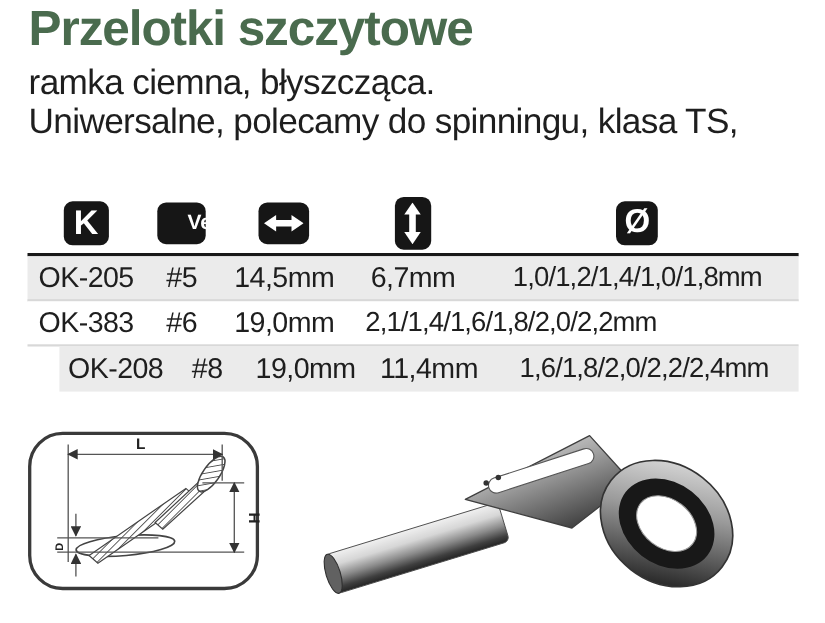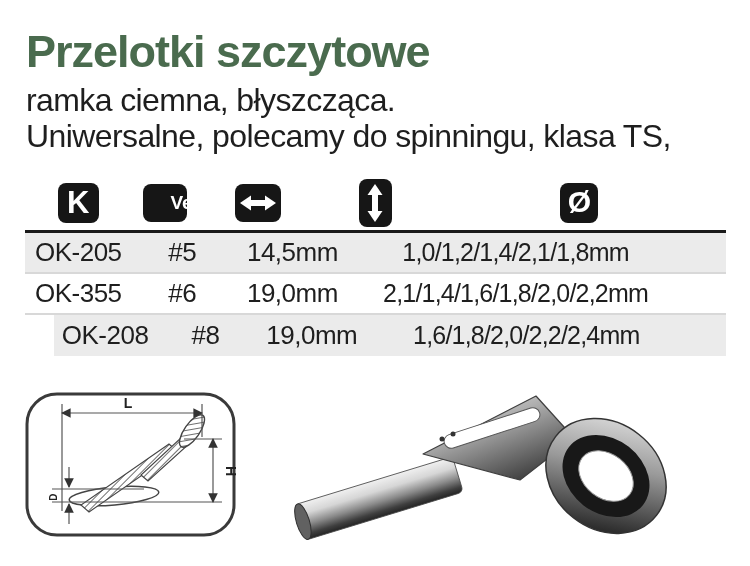--- a/index.html
+++ b/index.html
@@ -2,21 +2,21 @@
 <html><head>
 <meta charset="utf-8">
 <style>
   * { margin:0; padding:0; box-sizing:border-box; }
   html,body { background:#ffffff; }
   .page {
     position:relative; width:750px; height:566px; overflow:hidden;
     background:#ffffff; font-family:"Liberation Sans", sans-serif;
   }
   
-  .hero { position:absolute; left:26px; top:26px; width:720px; }
+  .hero { position:absolute; left:26px; top:0; width:720px; }
   .title {
     font-size:45px; line-height:52px; font-weight:bold;
     letter-spacing:-1px; color:#4a6b4e; white-space:nowrap;
   }
   .subtitle {
     margin-top:4px; font-size:32px; line-height:36px;
     letter-spacing:-0.6px; color:#1e1e1e; font-weight:500;
   }
   .subtitle span { display:block; white-space:nowrap; }
 
@@ -30,21 +30,21 @@
     background:#161616; color:#ffffff; border-radius:8px;
     display:flex; align-items:center; justify-content:center;
     font-weight:bold;
   }
   .badge-k   { width:41px; height:40px; font-size:31px; }
   .badge-ver { width:44px; height:38px; font-size:19px;padding-left:40px; }
   .badge-h   { width:46px; height:38px; }
   .badge-v   { width:33px; height:48px; }
   .badge-d   { width:38px; height:40px; font-size:30px; padding-bottom:2px; }
   .rule { height:3px; background:#191919; }
-  .trow { display:flex; height:41px; align-items:center; border-bottom:2px solid #d8d8d8;gap:17px; }
+  .trow { display:flex; height:41px; align-items:center; border-bottom:2px solid #d8d8d8; }
   .trow:last-child { border-bottom:none;margin-left:29px; }
   .trow.gray { background:#ebebeb; }
   .trow.white { background:#ffffff; }
   .cell {
     font-size:26px; letter-spacing:-0.5px; color:#1e1e1e;
     white-space:nowrap; font-weight:500;
   }
   .cell.diam { font-size:25px; letter-spacing:-0.8px; }
 
   
@@ -93,32 +93,34 @@
       <div class="hcell c5">
         <div class="badge badge-d">Ø</div>
       </div>
     </div>
     <div class="rule"></div>
 
     <div class="trow gray">
       <div class="cell c1">OK-205</div>
       <div class="cell c2">#5</div>
       <div class="cell c3">14,5mm</div>
-      <div class="cell c5 diam">1,0/1,2/1,4/2,1/1,8mm</div>
+      <div class="cell c4">6,7mm</div>
+      <div class="cell c5 diam">1,0/1,2/1,4/1,0/1,8mm</div>
     </div>
     <div class="trow white">
-      <div class="cell c1">OK-355</div>
+      <div class="cell c1">OK-383</div>
       <div class="cell c2">#6</div>
       <div class="cell c3">19,0mm</div>
       <div class="cell c5 diam">2,1/1,4/1,6/1,8/2,0/2,2mm</div>
     </div>
     <div class="trow gray">
       <div class="cell c1">OK-208</div>
       <div class="cell c2">#8</div>
       <div class="cell c3">19,0mm</div>
+      <div class="cell c4">11,4mm</div>
       <div class="cell c5 diam">1,6/1,8/2,0/2,2/2,4mm</div>
     </div>
   </div>
 
   <div class="diagram-box">
     <svg width="214" height="150" viewBox="0 0 214 150">
       <defs>
         <pattern id="hatch" width="5" height="5" patternUnits="userSpaceOnUse" patternTransform="rotate(45)">
           <rect width="5" height="5" fill="#ffffff"></rect>
           <line x1="0" y1="0" x2="0" y2="5" stroke="#4a4a4a" stroke-width="1.6"></line>

